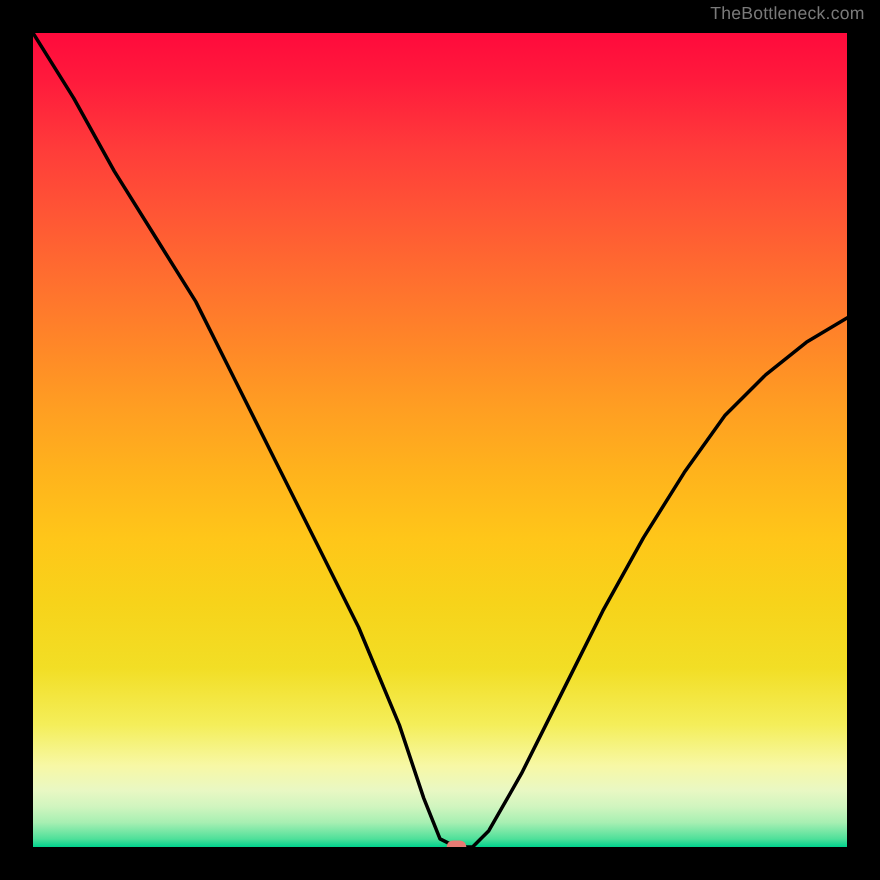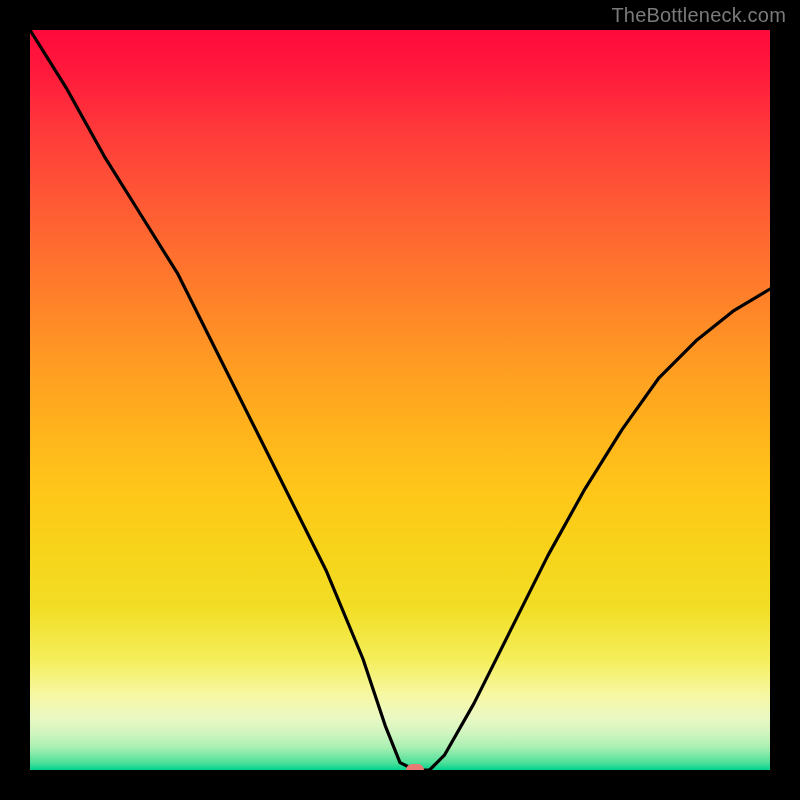--- a/index.html
+++ b/index.html
@@ -15,21 +15,21 @@
     position: relative;
     width: 800px;
     height: 800px;
     background: #000;
   }
   .watermark {
     position: absolute;
     top: 4px;
     right: 14px;
     color: #7a7a7a;
-    font-size: 20px;
+    font-size: 16px;
     font-weight: 500;
     letter-spacing: 0.2px;
     z-index: 5;
   }
   .plot-area {
     position: absolute;
     left: 30px;
     top: 30px;
     width: 740px;
     height: 740px;

